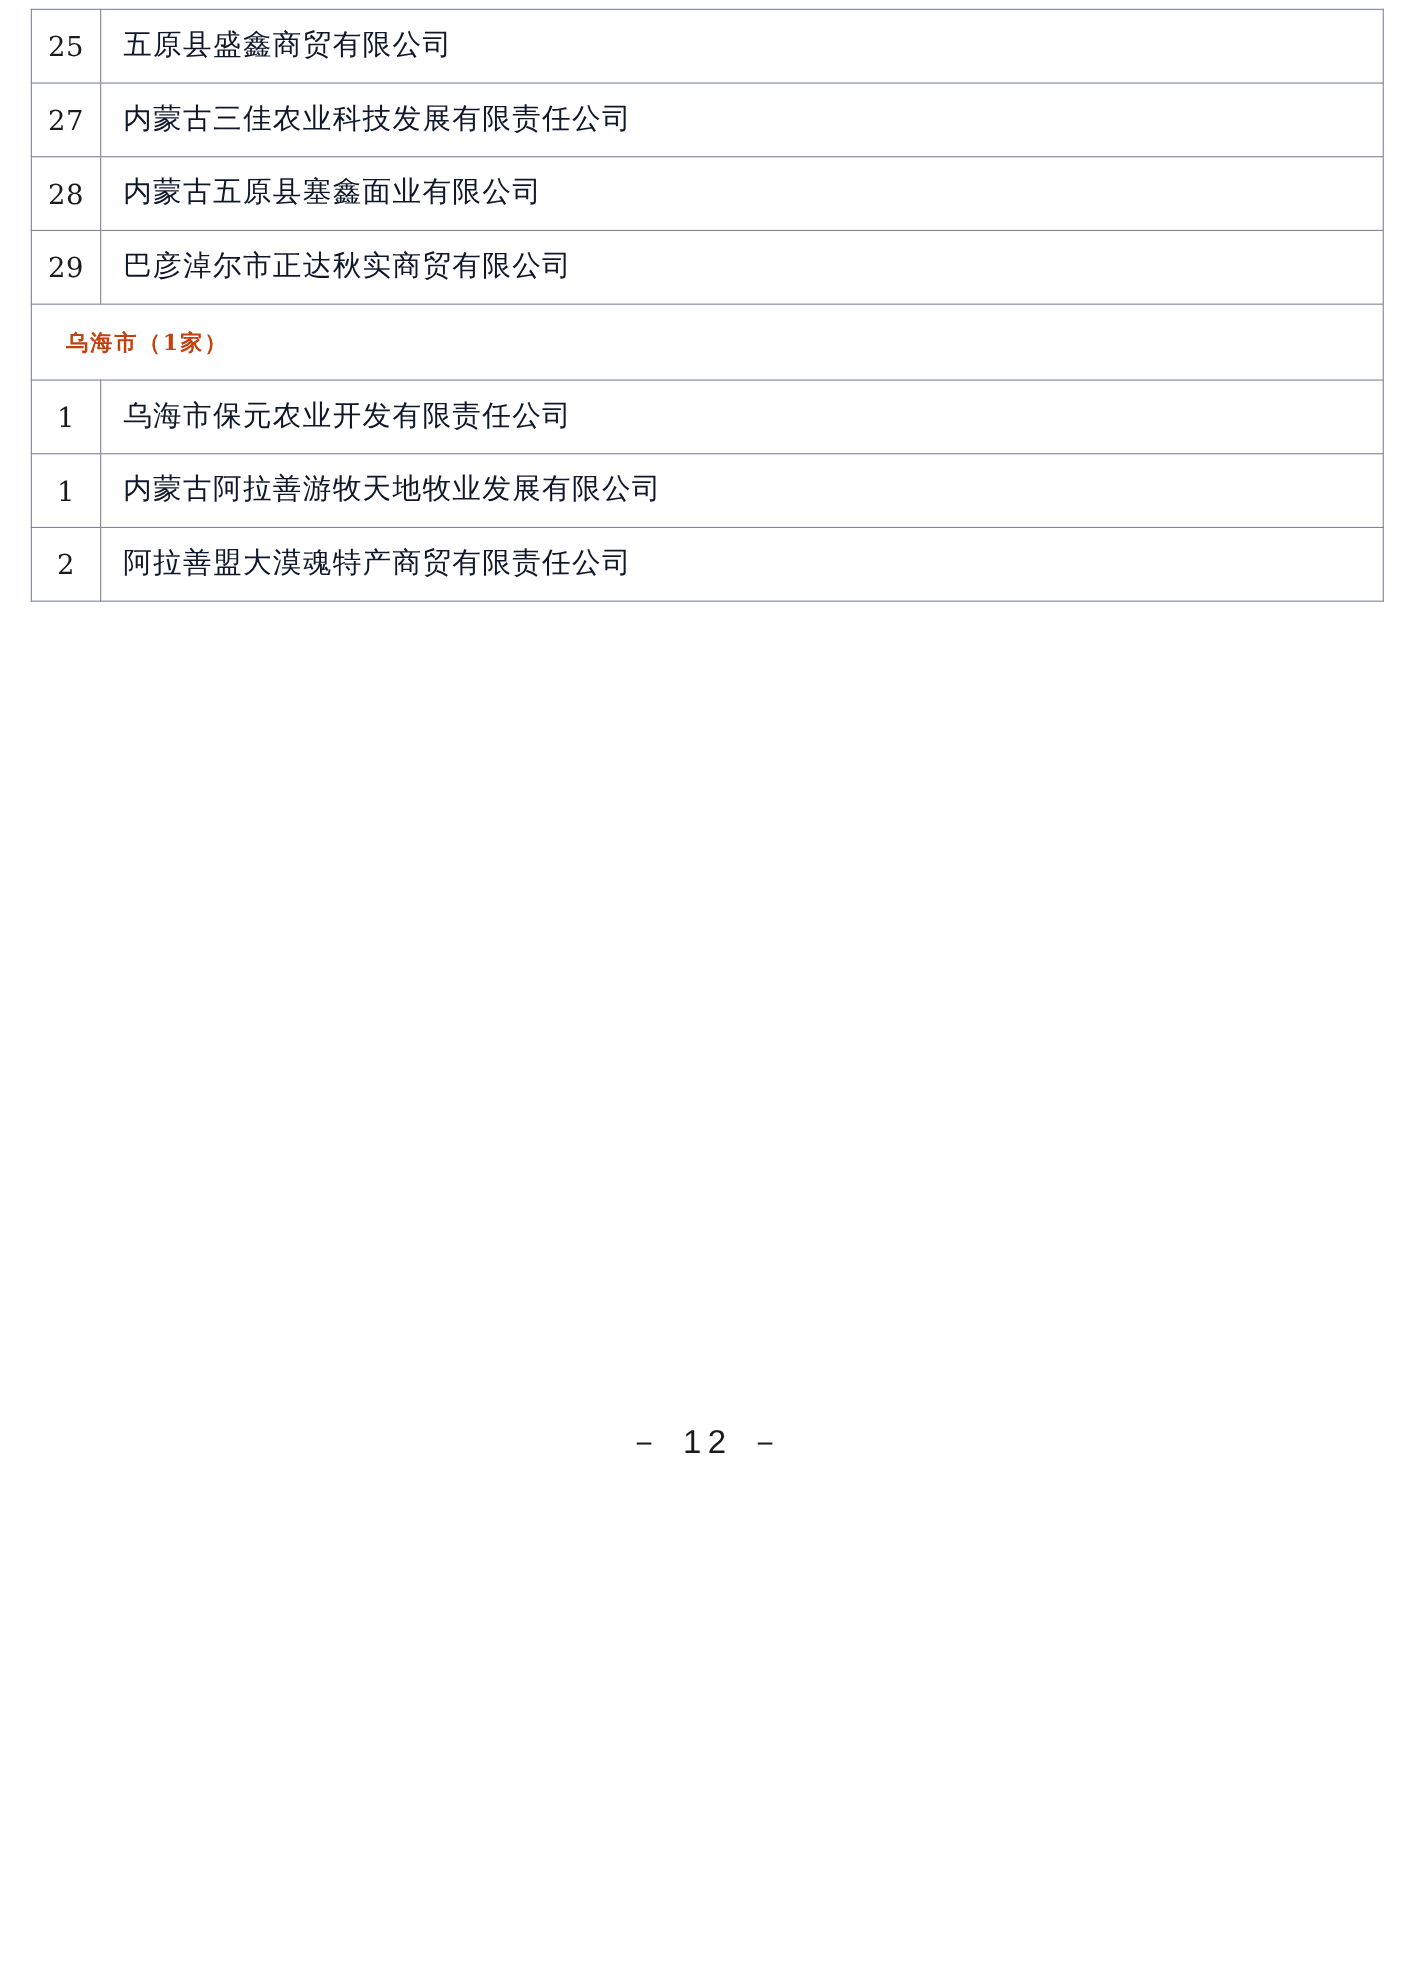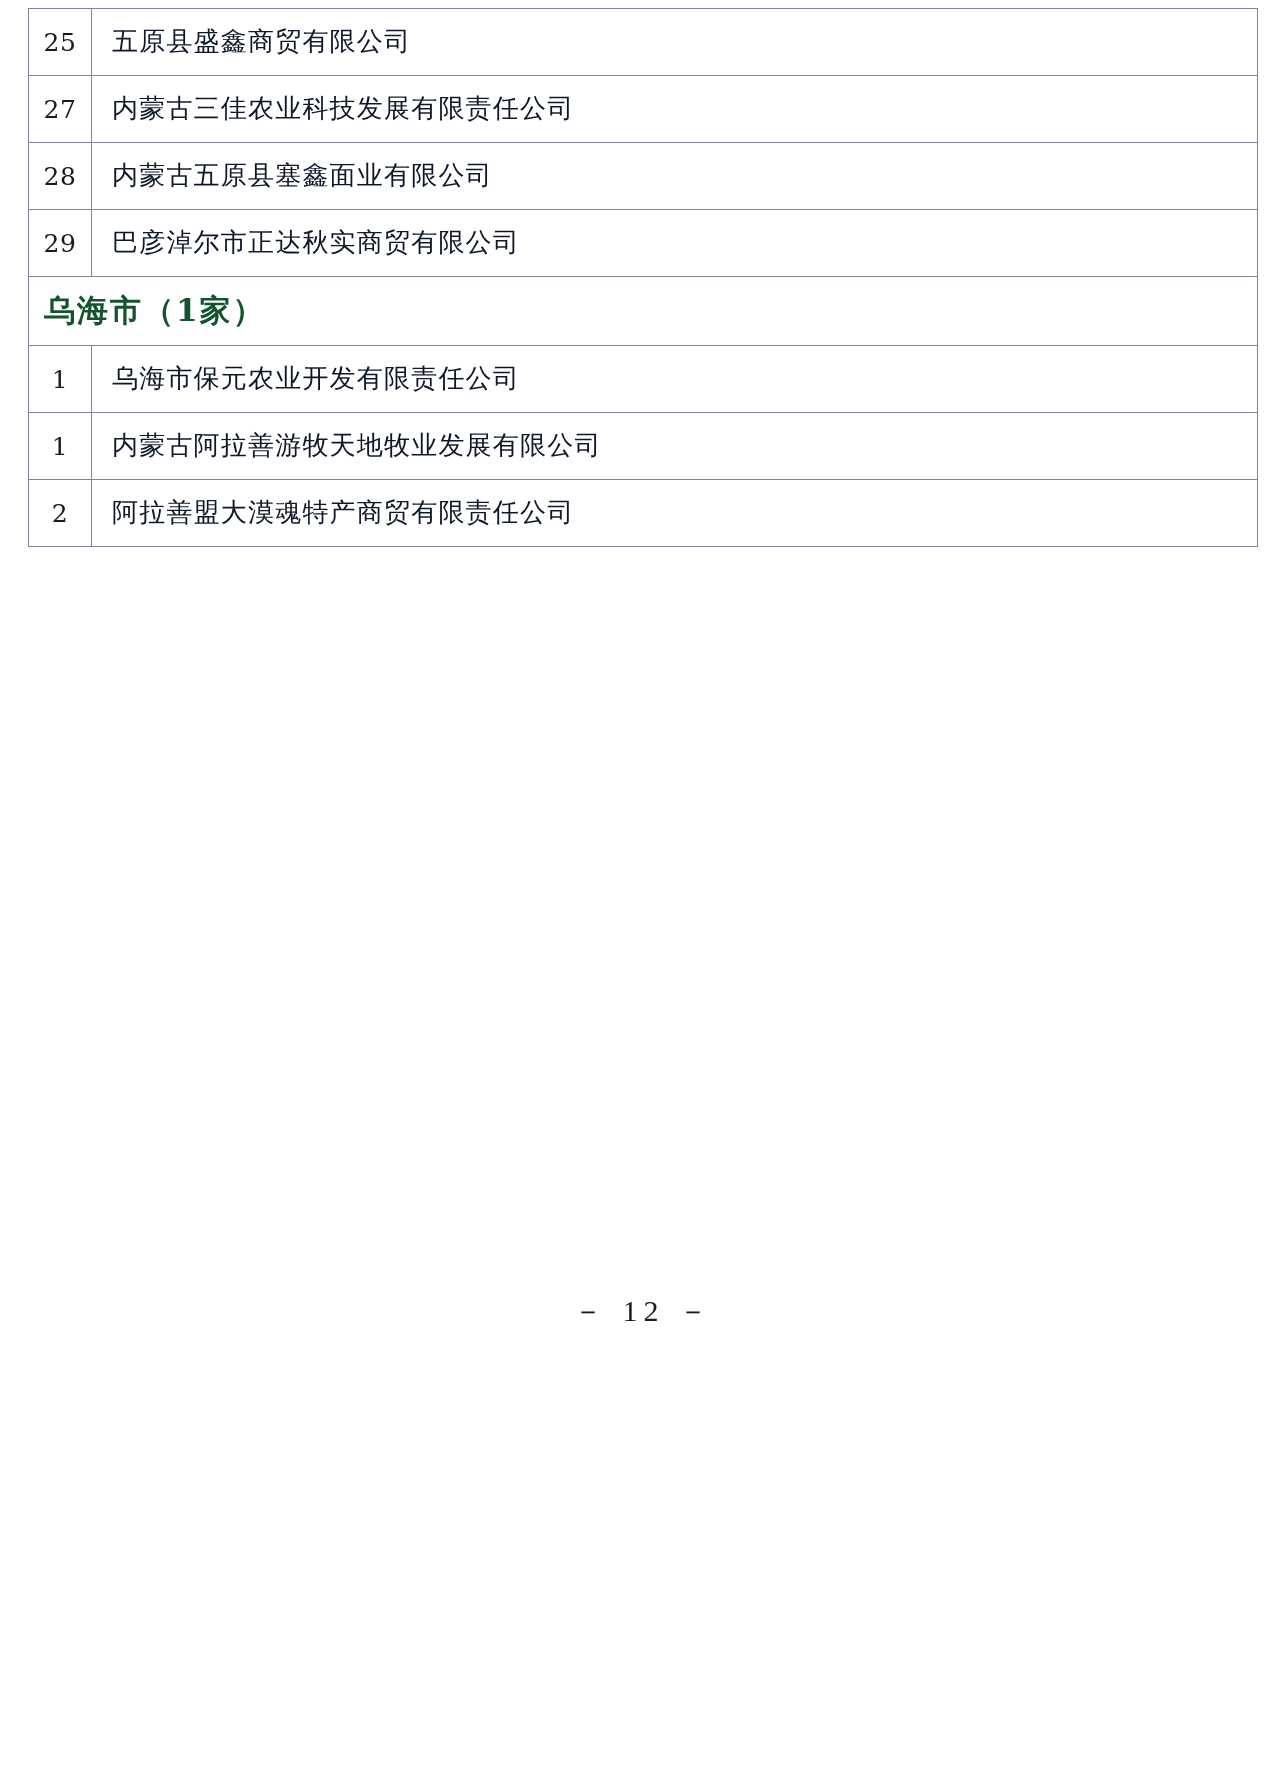--- a/index.html
+++ b/index.html
@@ -48,37 +48,37 @@
     text-align: left;
     padding-left: 20px;
     font-size: 26px;
     line-height: 1.2;
     color: #0f172a;
     height: 66px;
     letter-spacing: 1.2px;
   }
   td.group-cell {
     text-align: left;
-    padding-left: 15px;
-    font-size: 31px;
+    padding-left: 31px;
+    font-size: 20px;
     font-weight: bold;
     height: 68px;
     letter-spacing: 2px;
-    color: #14532d;
+    color: #c2410c;
   }
   .page-number {
     position: absolute;
     left: 0;
     right: 0;
     bottom: 44px;
     text-align: center;
     font-size: 30px;
     color: #1b1b1b;
     letter-spacing: 6px;
-    font-family: Liberation Serif, serif;
+    font-family: Liberation Sans, sans-serif;
   }
 </style>
 </head>
 <body>
 
 <div class="page">
 
   <table class="doc-table">
     <tbody>
 

